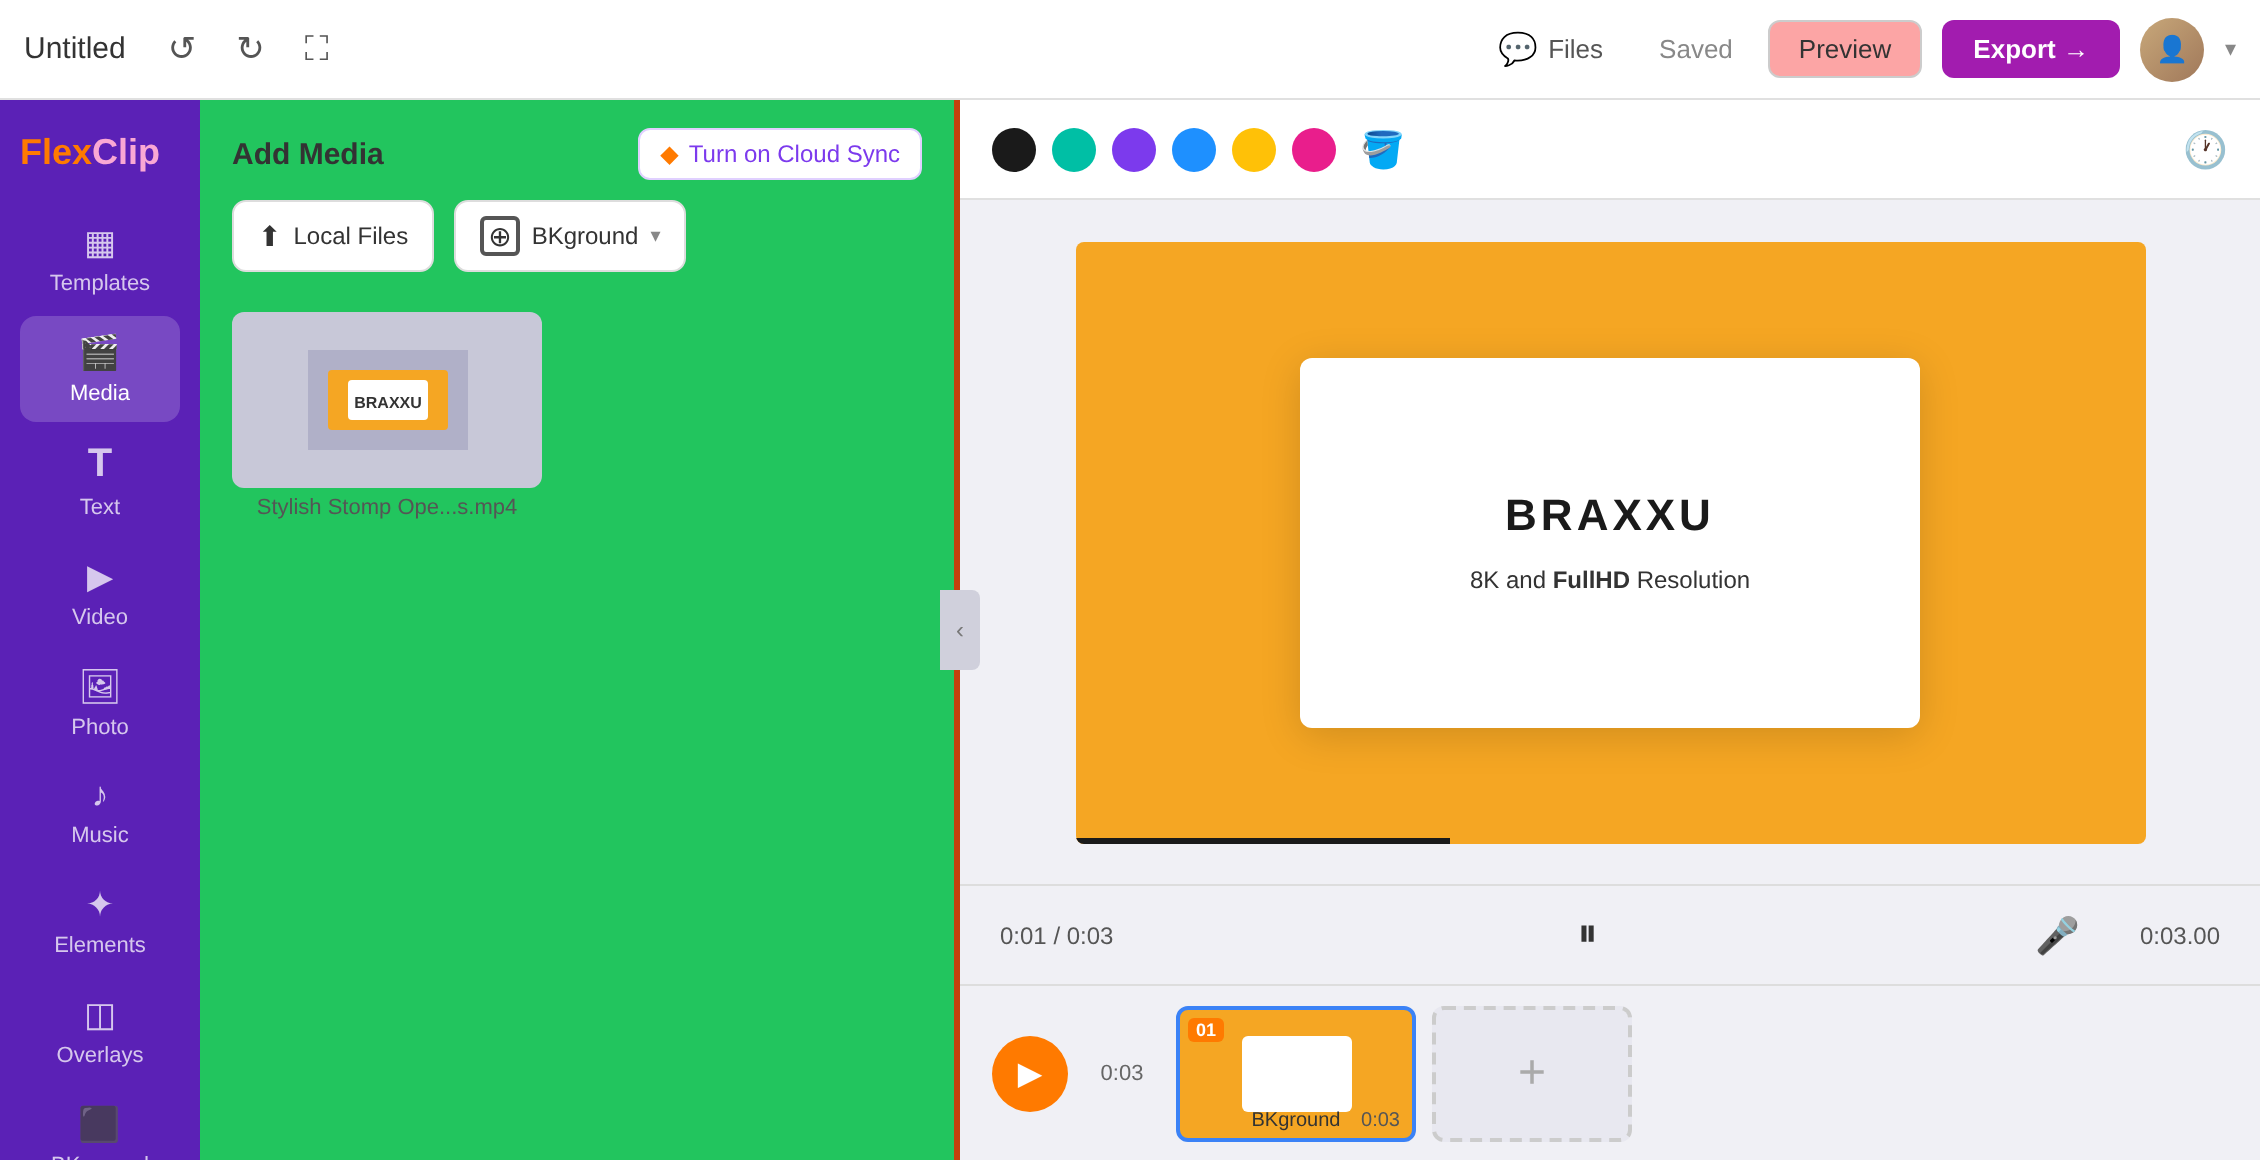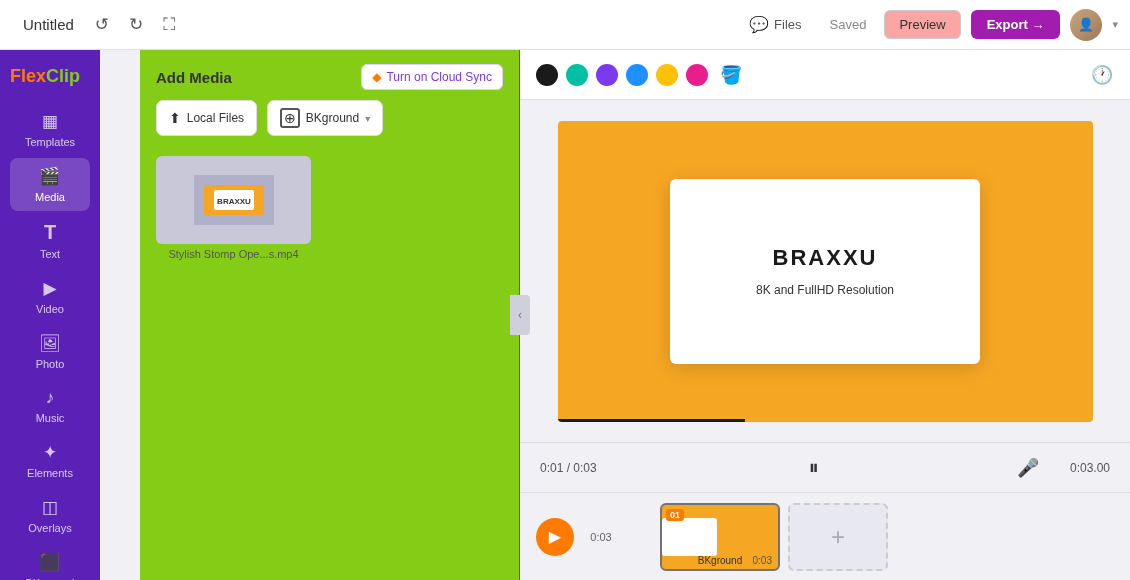--- a/index.html
+++ b/index.html
@@ -1,20 +1,20 @@
 <!DOCTYPE html>
 <html><head>
   <meta charset="utf-8">
   <style>
     * { box-sizing: border-box; margin: 0; padding: 0; }
     body { font-family: -apple-system, BlinkMacSystemFont, 'Segoe UI', sans-serif; background: #f0f0f5; width: 1130px; height: 580px; overflow: hidden; display: flex; flex-direction: column; }
 
     
     .topbar { height: 50px; background: #fff; display: flex; align-items: center; padding: 0 12px; gap: 10px; border-bottom: 1px solid #e0e0e0; z-index: 10; }
-    .topbar-title { font-size: 15px; color: #333; margin-right: 6px; margin-left: 11px; }
+    .topbar-title { font-size: 15px; color: #333; margin-right: 6px; }
     .topbar-icon-btn { background: none; border: none; cursor: pointer; color: #555; font-size: 17px; padding: 4px 5px; border-radius: 4px; }
     .topbar-spacer { flex: 1; }
     .topbar-help { display: flex; align-items: center; gap: 5px; background: none; border: none; cursor: pointer; color: #555; font-size: 13px; padding: 5px 10px; border-radius: 6px; }
     .topbar-saved { color: #888; font-size: 13px; padding: 5px 8px; }
     .topbar-preview { background: #fca5a5; border: 1.5px solid #ccc; color: #333; font-size: 13px; font-weight: 500; padding: 6px 14px; border-radius: 6px; cursor: pointer; }
     .topbar-export { background: #a21caf; color: #fff; border: none; font-size: 13px; font-weight: 600; padding: 7px 16px; border-radius: 6px; cursor: pointer; display: flex; align-items: center; gap: 6px; }
     .avatar-placeholder { width: 32px; height: 32px; border-radius: 50%; background: linear-gradient(135deg, #c8a87a, #a0785a); display: flex; align-items: center; justify-content: center; color: #fff; font-size: 13px; cursor: pointer; }
     .chevron-down { font-size: 11px; color: #888; cursor: pointer; }
 
     
@@ -23,21 +23,21 @@
     
     .sidebar { width: 100px; background: #5b21b6; display: flex; flex-direction: column; align-items: center; padding-top: 8px; gap: 2px; }
     .sidebar-logo { color: #fff; font-size: 18px; font-weight: 700; padding: 8px 10px 14px; cursor: pointer; align-self: flex-start; }
     .sidebar-logo span { color: #ff7a00; }
     .sidebar-item { display: flex; flex-direction: column; align-items: center; gap: 4px; width: 80px; padding: 8px 6px; border-radius: 8px; cursor: pointer; color: rgba(255,255,255,0.75); font-size: 11px; }
     .sidebar-item.active { background: rgba(255,255,255,0.18); color: #fff; }
     .sidebar-item.active .sidebar-icon { color: #ff7a00; }
     .sidebar-icon { font-size: 17px; }
 
     
-    .panel { width: 380px; background: #84cc16; display: flex; flex-direction: column; border-right: 1px solid #c2410c; margin-left: 40px; }
+    .panel { width: 380px; background: #22c55e; display: flex; flex-direction: column; border-right: 3px solid #c2410c; }
     .panel-header { padding: 14px 16px 10px; display: flex; align-items: center; justify-content: space-between; }
     .panel-title { font-size: 15px; font-weight: 600; color: #333; }
     .cloud-sync-btn { background: #fff; border: 1px solid #e0d0ff; color: #7c3aed; font-size: 12px; padding: 5px 10px; border-radius: 6px; cursor: pointer; display: flex; align-items: center; gap: 5px; }
     .add-media-row { display: flex; gap: 10px; padding: 0 16px 12px; }
     .add-btn { background: #fff; border: 1.5px solid #ddd; color: #333; font-size: 12px; padding: 7px 12px; border-radius: 7px; cursor: pointer; display: flex; align-items: center; gap: 6px; font-weight: 500; }
     .panel-content { flex: 1; padding: 8px 16px; overflow-y: auto; }
     .media-grid { display: flex; flex-wrap: wrap; gap: 10px; }
     .media-item { display: flex; flex-direction: column; align-items: center; gap: 4px; cursor: pointer; }
     .media-thumb { width: 155px; height: 88px; background: #e8e8f0; border-radius: 6px; overflow: hidden; position: relative; }
     .media-thumb-inner { width: 100%; height: 100%; display: flex; align-items: center; justify-content: center; }
@@ -45,35 +45,35 @@
     .color-toolbar { height: 50px; background: #fff; display: flex; align-items: center; padding: 0 16px; gap: 8px; border-bottom: 1px solid #e0e0e0; }
     .color-dot { width: 22px; height: 22px; border-radius: 50%; cursor: pointer; border: 2px solid transparent; }
     .fill-tool { font-size: 18px; cursor: pointer; color: #555; padding: 2px 4px; }
     .toolbar-spacer { flex: 1; }
     .history-icon { font-size: 18px; color: #555; cursor: pointer; }
     .canvas-wrapper { flex: 1; display: flex; align-items: center; justify-content: center; padding: 20px; position: relative; }
     .canvas-frame { width: 535px; height: 301px; background: #f5a623; border-radius: 4px; overflow: hidden; display: flex; align-items: center; justify-content: center; position: relative; }
     .canvas-card { width: 310px; height: 185px; background: #fff; border-radius: 6px; box-shadow: 0 4px 20px rgba(0,0,0,0.15); display: flex; flex-direction: column; align-items: center; justify-content: center; gap: 12px; }
     .canvas-brand { font-size: 22px; font-weight: 800; color: #1a1a1a; letter-spacing: 2px; }
     .canvas-sub { font-size: 12px; color: #333; }
-    .canvas-sub strong { font-weight: 400; }
+    .canvas-sub strong { font-weight: 700; }
     .canvas-progress { position: absolute; bottom: 0; left: 0; height: 3px; background: #1a1a1a; width: 35%; }
     .player-bar { height: 50px; background: #f0f0f5; display: flex; align-items: center; padding: 0 20px; gap: 10px; border-top: 1px solid #ddd; }
     .player-time { font-size: 12px; color: #555; min-width: 70px; }
     .player-spacer { flex: 1; }
     .player-play-btn { background: none; border: none; font-size: 20px; cursor: pointer; color: #333; }
     .player-mic { font-size: 18px; color: #555; cursor: pointer; }
     .player-duration { font-size: 12px; color: #555; min-width: 60px; text-align: right; }
 
     
     .timeline { height: 88px; background: #f0f0f5; border-top: 1px solid #ddd; display: flex; align-items: center; padding: 0 16px; gap: 12px; }
     .play-btn-timeline { width: 38px; height: 38px; border-radius: 50%; background: #ff7a00; border: none; color: #fff; font-size: 16px; cursor: pointer; display: flex; align-items: center; justify-content: center; flex-shrink: 0; }
     .timeline-time { font-size: 11px; color: #666; text-align: center; min-width: 30px; }
     .timeline-track { display: flex; gap: 8px; align-items: center; }
-    .timeline-clip { width: 120px; height: 68px; border-radius: 6px; background: #f5a623; border: 2px solid #737373; overflow: hidden; position: relative; cursor: pointer; display: flex; align-items: center; justify-content: flex-start; margin-left: 32px; }
+    .timeline-clip { width: 120px; height: 68px; border-radius: 6px; background: #f5a623; border: 2px solid #3b82f6; overflow: hidden; position: relative; cursor: pointer; display: flex; align-items: center; justify-content: center; }
     .timeline-clip-badge { position: absolute; top: 4px; left: 4px; background: #ff7a00; color: #fff; font-size: 9px; font-weight: 700; border-radius: 3px; padding: 1px 4px; }
     .timeline-clip-inner { width: 55px; height: 38px; background: #fff; border-radius: 3px; }
     .timeline-clip-label { position: absolute; bottom: 3px; left: 50%; transform: translateX(-50%); font-size: 10px; color: #333; font-weight: 500; white-space: nowrap; }
     .timeline-clip-duration { position: absolute; bottom: 3px; right: 6px; font-size: 10px; color: #555; }
     .add-clip-btn { width: 100px; height: 68px; border-radius: 6px; background: #e8e8f0; border: 2px dashed #ccc; display: flex; align-items: center; justify-content: center; font-size: 24px; color: #aaa; cursor: pointer; }
 
     
     .panel-wrapper { position: relative; display: flex; }
     .collapse-handle { position: absolute; right: -10px; top: 50%; transform: translateY(-50%); z-index: 20; width: 20px; height: 40px; background: #d0d0dc; border-radius: 0 4px 4px 0; display: flex; align-items: center; justify-content: center; cursor: pointer; border: none; color: #777; font-size: 12px; }
   </style>
@@ -94,21 +94,21 @@
   <button class="topbar-preview">Preview</button>
   <button class="topbar-export">Export →</button>
   <div class="avatar-placeholder">👤</div>
   <span class="chevron-down">▾</span>
 </div>
 
 <div class="main">
 
   <div class="sidebar">
     <div class="sidebar-logo">
-      <span style="color:#ff7a00;">Flex</span><span style="color:#84cc16;">Clip</span>
+      <span style="color:#ff7a00;">Flex</span><span style="color:#f9a8d4;">Clip</span>
     </div>
     <div class="sidebar-item">
       <span class="sidebar-icon">▦</span>
       <span>Templates</span>
     </div>
     <div class="sidebar-item active">
       <span class="sidebar-icon" style="color:#ff7a00;">🎬</span>
       <span>Media</span>
     </div>
     <div class="sidebar-item">

